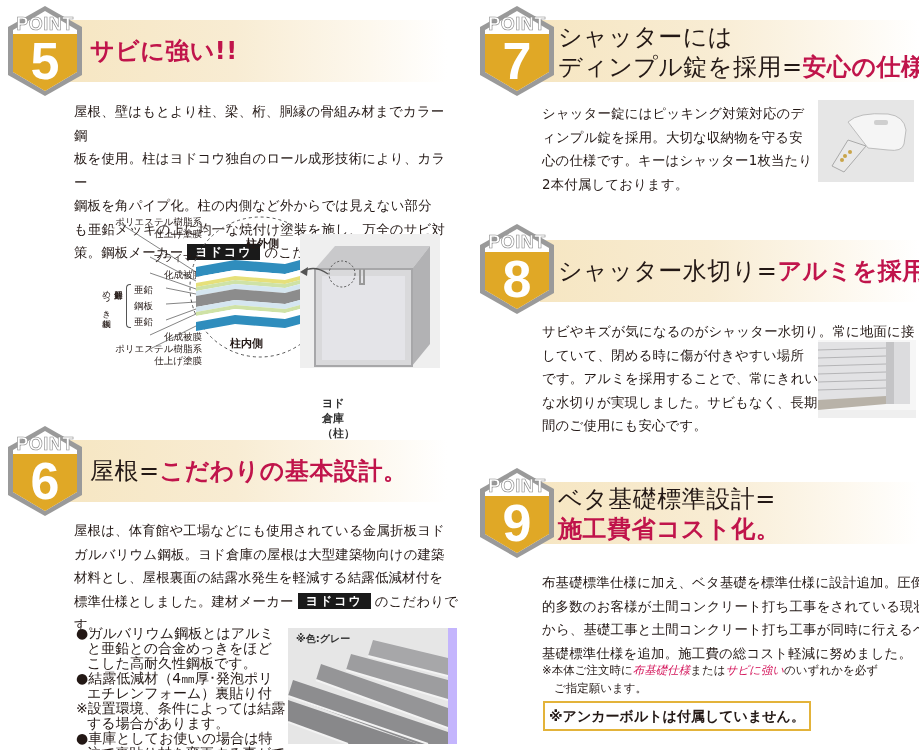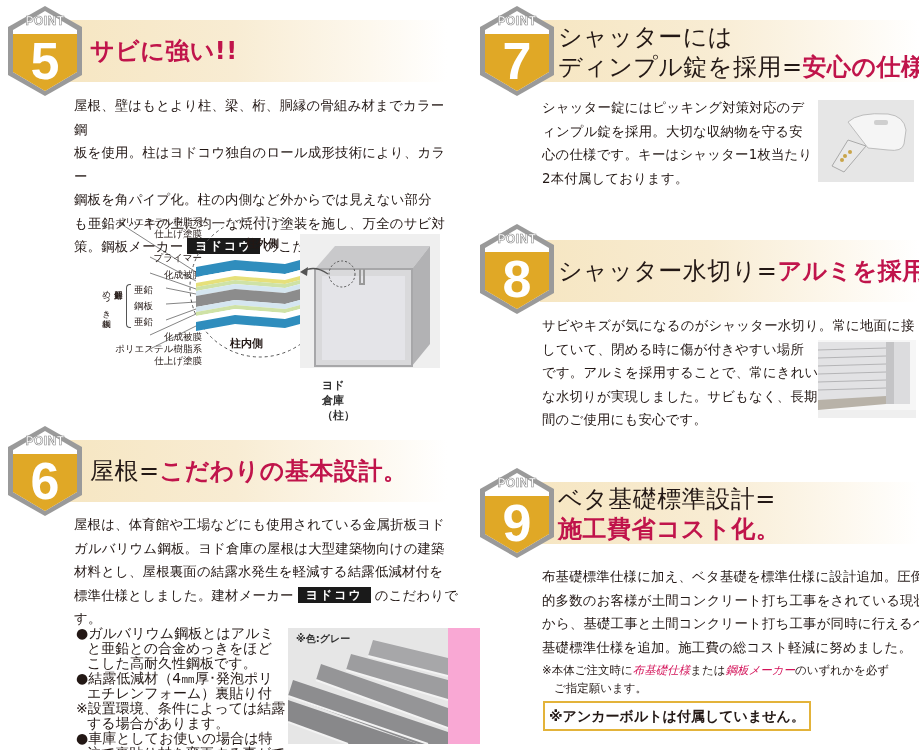--- a/index.html
+++ b/index.html
@@ -10,24 +10,24 @@
 
   
   .hdr { position: absolute; height: 62px; background: linear-gradient(90deg, #f6e6c2 0%, #f8ecd3 45%, #fdf8ee 80%, rgba(255,255,255,0) 100%); }
   .hdr-title { position: absolute; font-size: 24px; line-height: 30px; white-space: nowrap; letter-spacing: 0.5px; }
   .hdr-title .hl { color: #c0144b; font-weight: bold; }
   .hdr-title .pl { color: #231815; }
 
   
   .badge { position: absolute; width: 82px; height: 94px; }
   .badge svg { position: absolute; left: 0; top: 0; }
-  .badge .pt { position: absolute; left: 0; width: 82px; top: 10px; text-align: center; font-family: "Liberation Sans", sans-serif; font-weight: bold; font-size: 12px; color: #ffffff; letter-spacing: 0.5px; -webkit-text-stroke: 0.6px #8a8a8a; }
+  .badge .pt { position: absolute; left: 0; width: 82px; top: 10px; text-align: center; font-family: "Liberation Sans", sans-serif; font-weight: bold; font-size: 18px; color: #ffffff; letter-spacing: 0.5px; -webkit-text-stroke: 0.6px #8a8a8a; }
   .badge .num { position: absolute; left: 0; width: 82px; top: 28px; text-align: center; font-family: "Liberation Sans", sans-serif; font-weight: bold; font-size: 52px; line-height: 58px; color: #ffffff; }
 
-  .body-text { position: absolute; font-size: 13.4px; line-height: 23.5px; letter-spacing: 0.2px; color: #231815; }
+  .body-text { position: absolute; font-size: 13.4px; line-height: 23.5px; letter-spacing: 0.2px; color: #231815; margin-top: 6px; }
   .yodoko { display: inline-block; background: #1a1a1a; color: #ffffff; font-weight: bold; font-size: 12px; line-height: 16px; padding: 0 8px; margin: 0 4px; letter-spacing: 2px; vertical-align: 1px; }
 
   .small-note { position: absolute; font-size: 14px; line-height: 15px; color: #231815; }
   .small-note .li { padding-left: 11px; text-indent: -11px; }
 
   .caption { position: absolute; font-size: 11px; font-weight: bold; color: #333; }
 
   .red { color: #d4145a; font-style: italic; }
   .notice-box { position: absolute; border: 2px solid #e3b33a; background: #fff; font-size: 14px; font-weight: bold; line-height: 22px; padding: 2px 4px; white-space: nowrap; }
 
@@ -109,21 +109,21 @@
       <polygon points="15,35 35,12 130,12 112,35" fill="#c9c9cb"></polygon>
       <polygon points="112,35 130,12 130,110 112,132" fill="#b2b2b4"></polygon>
       <polygon points="15,35 112,35 112,132 15,132" fill="#d9d9db" stroke="#a7a7a9" stroke-width="2"></polygon>
       <polygon points="22,42 105,42 105,126 22,126" fill="#e4e4e8"></polygon>
       <path d="M60 35 L60 50 L64 50 L64 35" fill="none" stroke="#999" stroke-width="2"></path>
       <circle cx="42" cy="40" r="13" fill="none" stroke="#555" stroke-dasharray="2,2"></circle>
       <path d="M28 40 Q14 30 2 38" fill="none" stroke="#555" stroke-width="1.4"></path>
       <polygon points="0,38 8,33 7,42" fill="#555"></polygon>
     </svg>
   </div>
-  <div class="caption" style="left:322px; top:378px;">ヨド倉庫（柱）</div>
+  <div class="caption" style="left:322px; top:396px;">ヨド倉庫（柱）</div>
 </div>
 
 <div class="section">
   <div class="hdr" style="left:62px; top:440px; width:385px;"></div>
   <div class="badge" style="left:4px; top:424px;">
     <svg width="82" height="94" viewBox="0 0 82 94">
       <polygon points="41,2 78,23 78,71 41,92 4,71 4,23" fill="#9a9a9a"></polygon>
       <polygon points="41,7 73,26 73,68 41,87 9,68 9,26" fill="#ffffff"></polygon>
       <polygon points="9,30 73,30 73,68 41,87 9,68" fill="#e0a826"></polygon>
     </svg>
@@ -140,21 +140,21 @@
     <div>
       <span>標準仕様としました。建材メーカー</span><span class="yodoko">ヨドコウ</span><span>のこだわりです。</span>
     </div>
   </div>
   <div class="small-note" style="left:76px; top:626px; width:210px;">
     <div class="li">●ガルバリウム鋼板とはアルミと亜鉛との合金めっきをほどこした高耐久性鋼板です。</div>
     <div class="li">●結露低減材（4㎜厚･発泡ポリエチレンフォーム）裏貼り付</div>
     <div class="li">※設置環境、条件によっては結露する場合があります。</div>
     <div class="li">●車庫としてお使いの場合は特注で裏貼り材を変更する事ができます。</div>
   </div>
-  <div class="img-box" style="left:288px; top:628px; width:192px; height:116px; background:#f9a8d4;">
+  <div class="img-box" style="left:288px; top:628px; width:169px; height:116px; background:#c4b5fd;">
     <svg width="160" height="116" viewBox="0 0 160 116">
       <rect width="160" height="116" fill="#e6e6e6"></rect>
       <polygon points="85,12 160,30 160,48 80,28" fill="#a7a7a9"></polygon>
       <polygon points="63,26 160,52 160,72 58,42" fill="#9d9d9f"></polygon>
       <polygon points="33,36 160,80 160,100 28,52" fill="#959597"></polygon>
       <polygon points="5,52 160,104 160,116 130,116 0,68" fill="#8d8d8f"></polygon>
       <polygon points="0,72 130,116 60,116 0,94" fill="#88888a"></polygon>
       <line x1="80" y1="28" x2="160" y2="48" stroke="#f3f3f3" stroke-width="2"></line>
       <line x1="58" y1="42" x2="160" y2="72" stroke="#f3f3f3" stroke-width="2"></line>
       <line x1="28" y1="52" x2="160" y2="100" stroke="#f3f3f3" stroke-width="2"></line>
@@ -255,17 +255,17 @@
     <div class="pl">ベタ基礎標準設計=</div>
     <div class="hl">施工費省コスト化。</div>
   </div>
   <div class="body-text" style="left:542px; top:565px; width:380px;">
     <div style="white-space:nowrap;">布基礎標準仕様に加え、ベタ基礎を標準仕様に設計追加。圧倒</div>
     <div style="white-space:nowrap;">的多数のお客様が土間コンクリート打ち工事をされている現状</div>
     <div style="white-space:nowrap;">から、基礎工事と土間コンクリート打ち工事が同時に行えるベタ</div>
     <div style="white-space:nowrap;">基礎標準仕様を追加。施工費の総コスト軽減に努めました。</div>
   </div>
   <div style="position:absolute; left:542px; top:661px; width:380px; font-size:11.5px; line-height:18px;">
-    <div style="white-space:nowrap;"><span>※本体ご注文時に</span><span class="red">布基礎仕様</span><span>または</span><span class="red">鋼板メーカー</span><span>のいずれかを必ず</span></div>
+    <div style="white-space:nowrap;"><span>※本体ご注文時に</span><span class="red">布基礎仕様</span><span>または</span><span class="red">サビに強い</span><span>のいずれかを必ず</span></div>
     <div style="padding-left:12px;">ご指定願います。</div>
   </div>
   <div class="notice-box" style="left:543px; top:701px;">※アンカーボルトは付属していません。</div>
 </div>
 
 </body></html>

